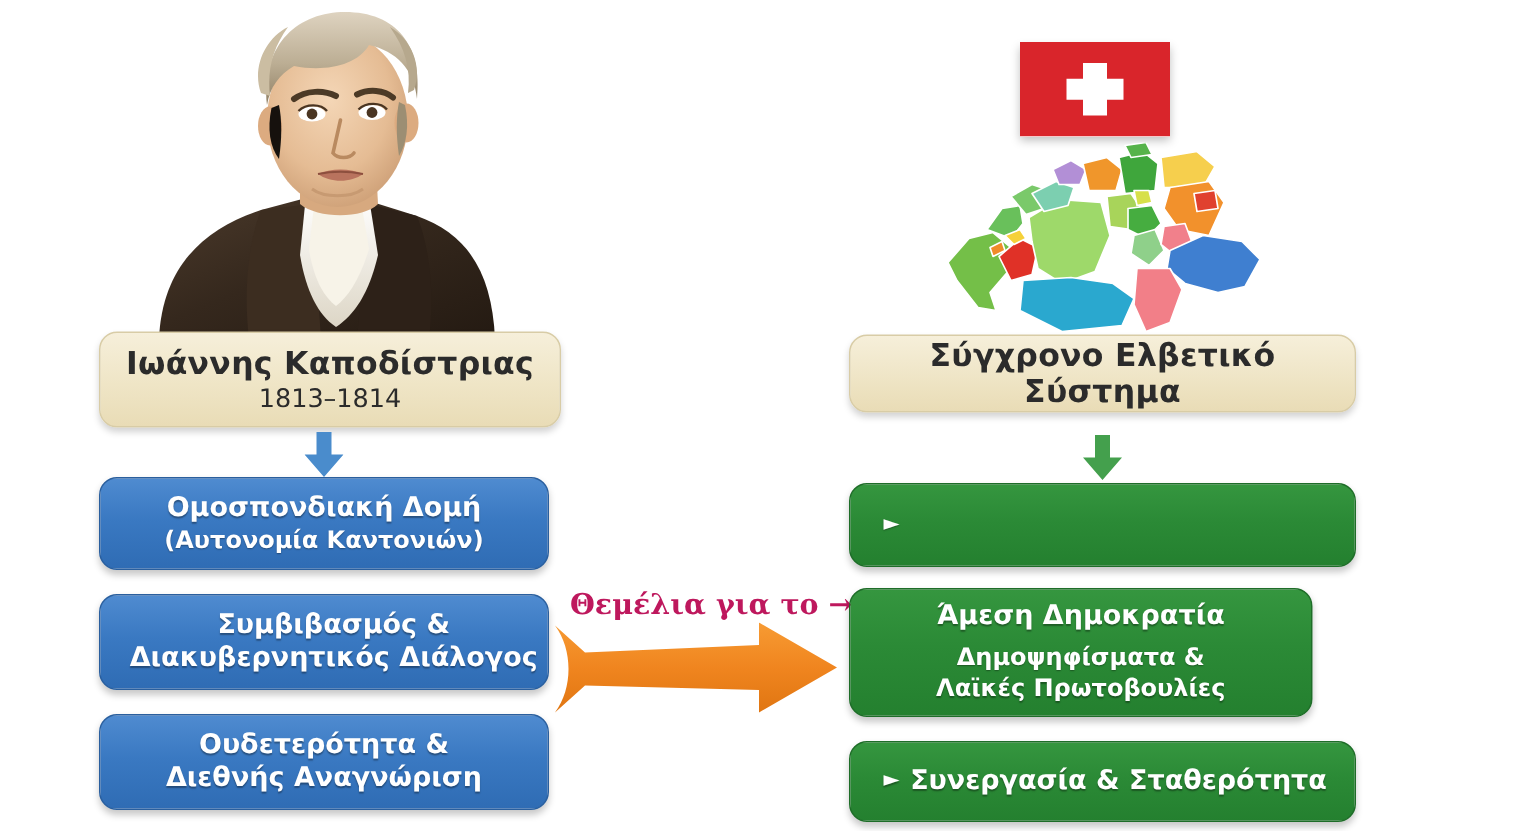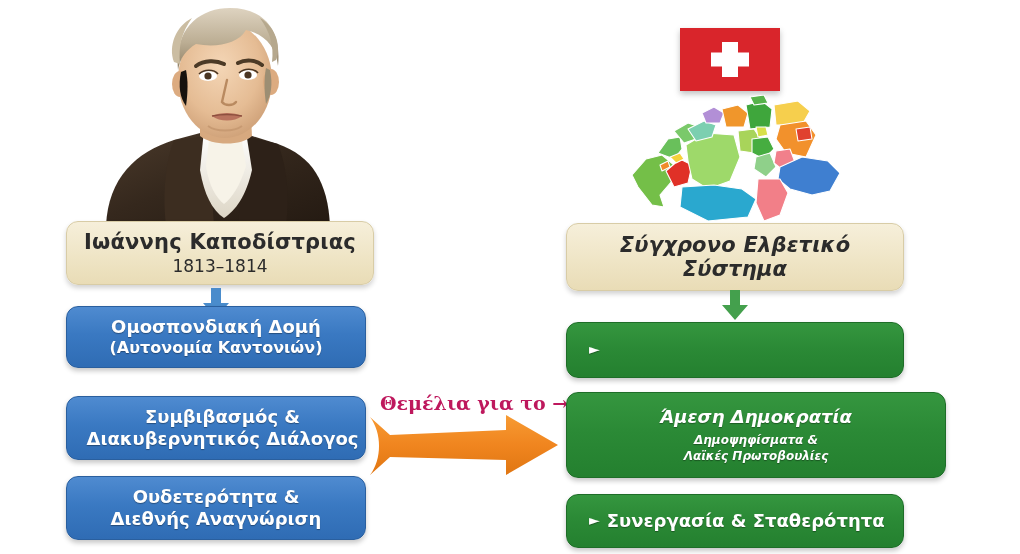--- a/index.html
+++ b/index.html
@@ -75,21 +75,21 @@
     line-height: 1.2;
     text-shadow: 0 1px 1px rgba(0,0,0,0.35);
   }
   .card .line2 {
     font-size: 16px;
     font-weight: bold;
     line-height: 1.25;
     text-shadow: 0 1px 1px rgba(0,0,0,0.35);
   }
   .card .sub2 {
-    font-size: 12px;
+    font-size: 16px;
     font-weight: bold;
     line-height: 1.3;
     margin-top: 6px;
     text-shadow: 0 1px 1px rgba(0,0,0,0.35);
   }
   .card.bulleted {
     flex-direction: row;
     justify-content: flex-start;
     padding-left: 22px;
   }
@@ -214,21 +214,21 @@
     <div class="title">Ιωάννης Καποδίστριας</div>
     <div class="sub">1813–1814</div>
   </div>
 
   <div class="down-arrow" style="left:203px; top:288px;">
     <svg width="26" height="30" viewBox="0 0 26 30" xmlns="http://www.w3.org/2000/svg">
       <path d="M8 0 H18 V15 H26 L13 30 L0 15 H8 Z" fill="#4a8ccc"></path>
     </svg>
   </div>
 
-  <div class="card blue" style="left:66px; top:306px; width:300px; height:62px;">
+  <div class="card blue" style="left:66px; top:318px; width:300px; height:62px;">
     <div class="line1">Ομοσπονδιακή Δομή</div>
     <div class="line2">(Αυτονομία Καντονιών)</div>
   </div>
 
   <div class="card blue" style="left:66px; top:396px; width:300px; height:64px;padding-left:13px;">
     <div class="line1">Συμβιβασμός &amp;</div>
     <div class="line1">Διακυβερνητικός Διάλογος</div>
   </div>
 
   <div class="card blue" style="left:66px; top:476px; width:300px; height:64px;">
@@ -304,35 +304,35 @@
 
         <path d="M150 72 L172 62 L198 66 L210 78 L200 96 L182 100 L160 94 L148 84 Z" fill="#3f7fd0"></path>
 
         <path d="M128 84 L150 84 L158 98 L150 120 L134 126 L126 108 Z" fill="#f27f88"></path>
 
         <path d="M52 92 L84 90 L112 94 L126 104 L118 122 L78 126 L50 112 Z" fill="#2aa8cf"></path>
       </g>
     </svg>
   </div>
 
-  <div class="card cream" style="left:566px; top:223px; width:338px; height:68px;font-style:italic;">
+  <div class="card cream" style="left:566px; top:223px; width:338px; height:52px;">
     <div class="title">Σύγχρονο Ελβετικό Σύστημα</div>
   </div>
 
   <div class="down-arrow" style="left:722px; top:290px;">
     <svg width="26" height="30" viewBox="0 0 26 30" xmlns="http://www.w3.org/2000/svg">
       <path d="M8 0 H18 V15 H26 L13 30 L0 15 H8 Z" fill="#44a04d"></path>
     </svg>
   </div>
 
   <div class="card green bulleted" style="left:566px; top:322px; width:338px; height:56px;">
     <span class="bullet">►</span>
   </div>
 
-  <div class="card green" style="left:566px; top:392px; width:380px; height:86px;font-style:italic;">
+  <div class="card green" style="left:566px; top:392px; width:309px; height:86px;">
     <div class="line1">Άμεση Δημοκρατία</div>
     <div class="sub2">Δημοψηφίσματα &amp;</div>
     <div class="sub2" style="margin-top:0;">Λαϊκές Πρωτοβουλίες</div>
   </div>
 
   <div class="card green bulleted" style="left:566px; top:494px; width:338px; height:54px;">
     <span class="bullet">►</span>
     <span class="line1">Συνεργασία &amp; Σταθερότητα</span>
   </div>
 

